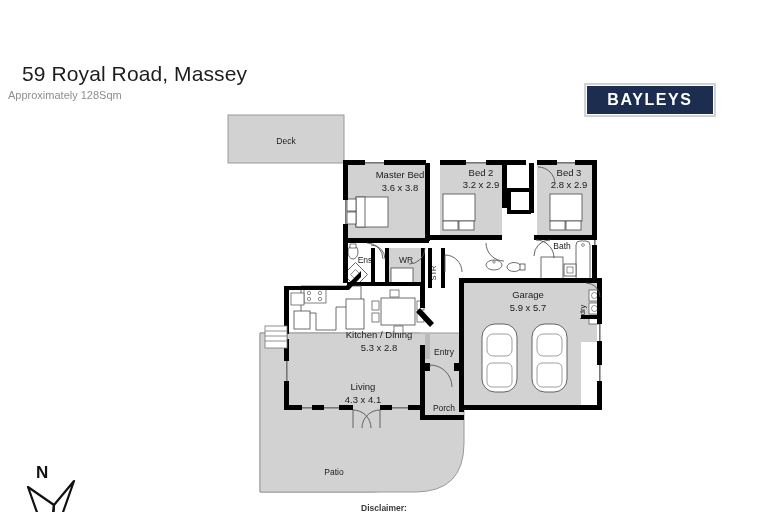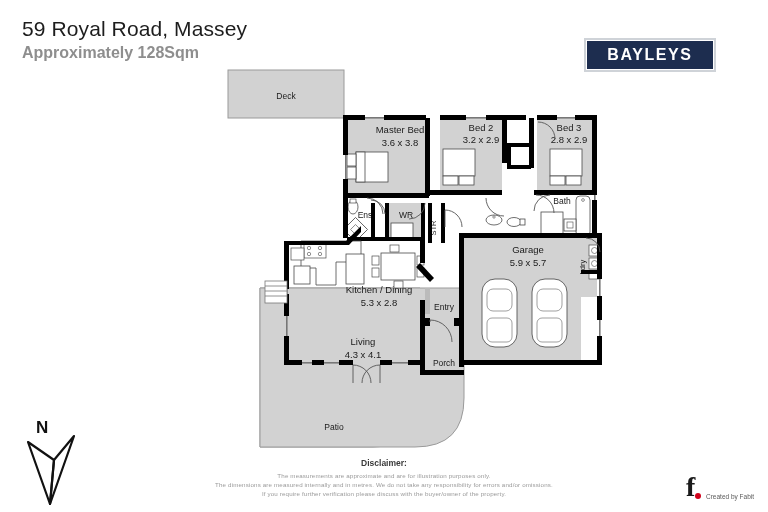--- a/index.html
+++ b/index.html
@@ -7,31 +7,32 @@
     margin: 0; padding: 0;
     width: 768px; height: 512px;
     background: #ffffff;
     font-family: "Liberation Sans", sans-serif;
     overflow: hidden;
   }
   #page {
     position: relative;
     width: 768px; height: 411px;
     background: #ffffff;
+    margin-top: 45px;
   }
 
   
   #header-title {
     position: absolute; left: 22px; top: 17px;
     font-size: 21px; font-weight: 400; color: #1d1d1d;
     letter-spacing: 0.1px; white-space: nowrap;
   }
   #header-subtitle {
-    position: absolute; left: 22px; top: 44px;
-    font-size: 16px; font-weight: 700; color: #8e8e8e;
+    position: absolute; left: 8px; top: 44px;
+    font-size: 11px; font-weight: 400; color: #8e8e8e;
     white-space: nowrap;
   }
 
   
   #brand-logo {
     position: absolute; left: 584px; top: 38px;
     width: 132px; height: 34px;
     background: #ffffff;
     border: 2px solid #cfd3d8;
     padding: 1px;

